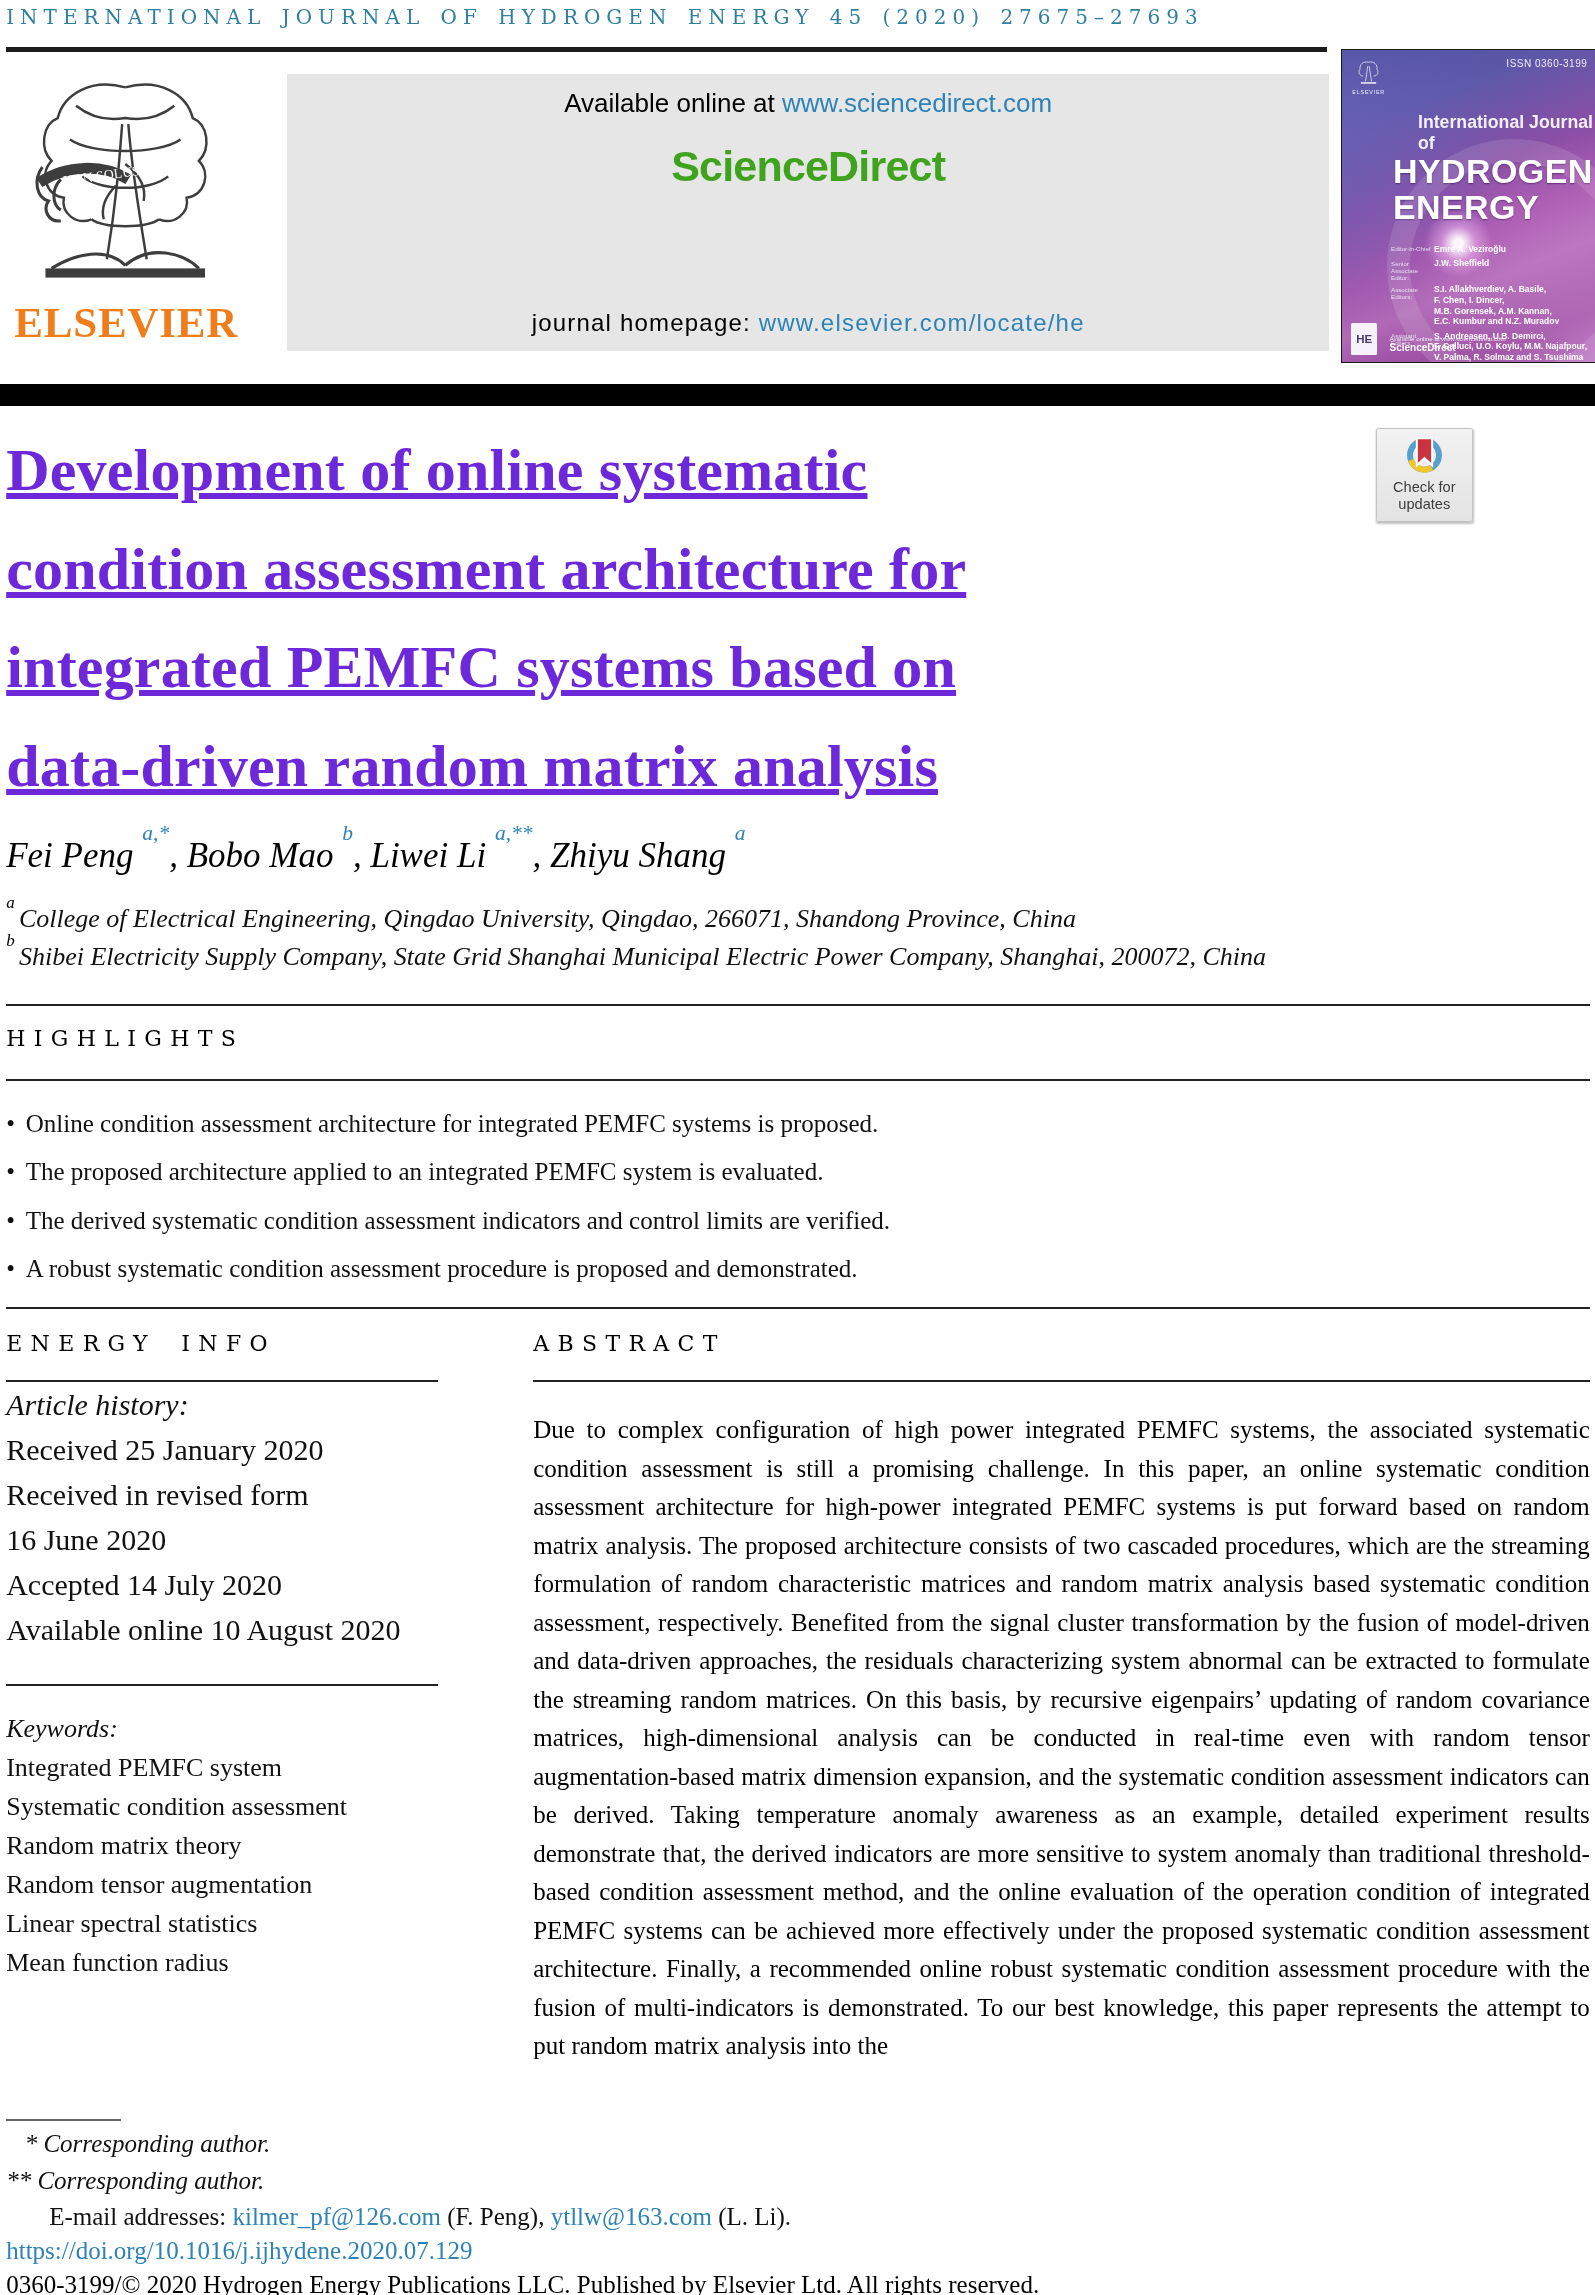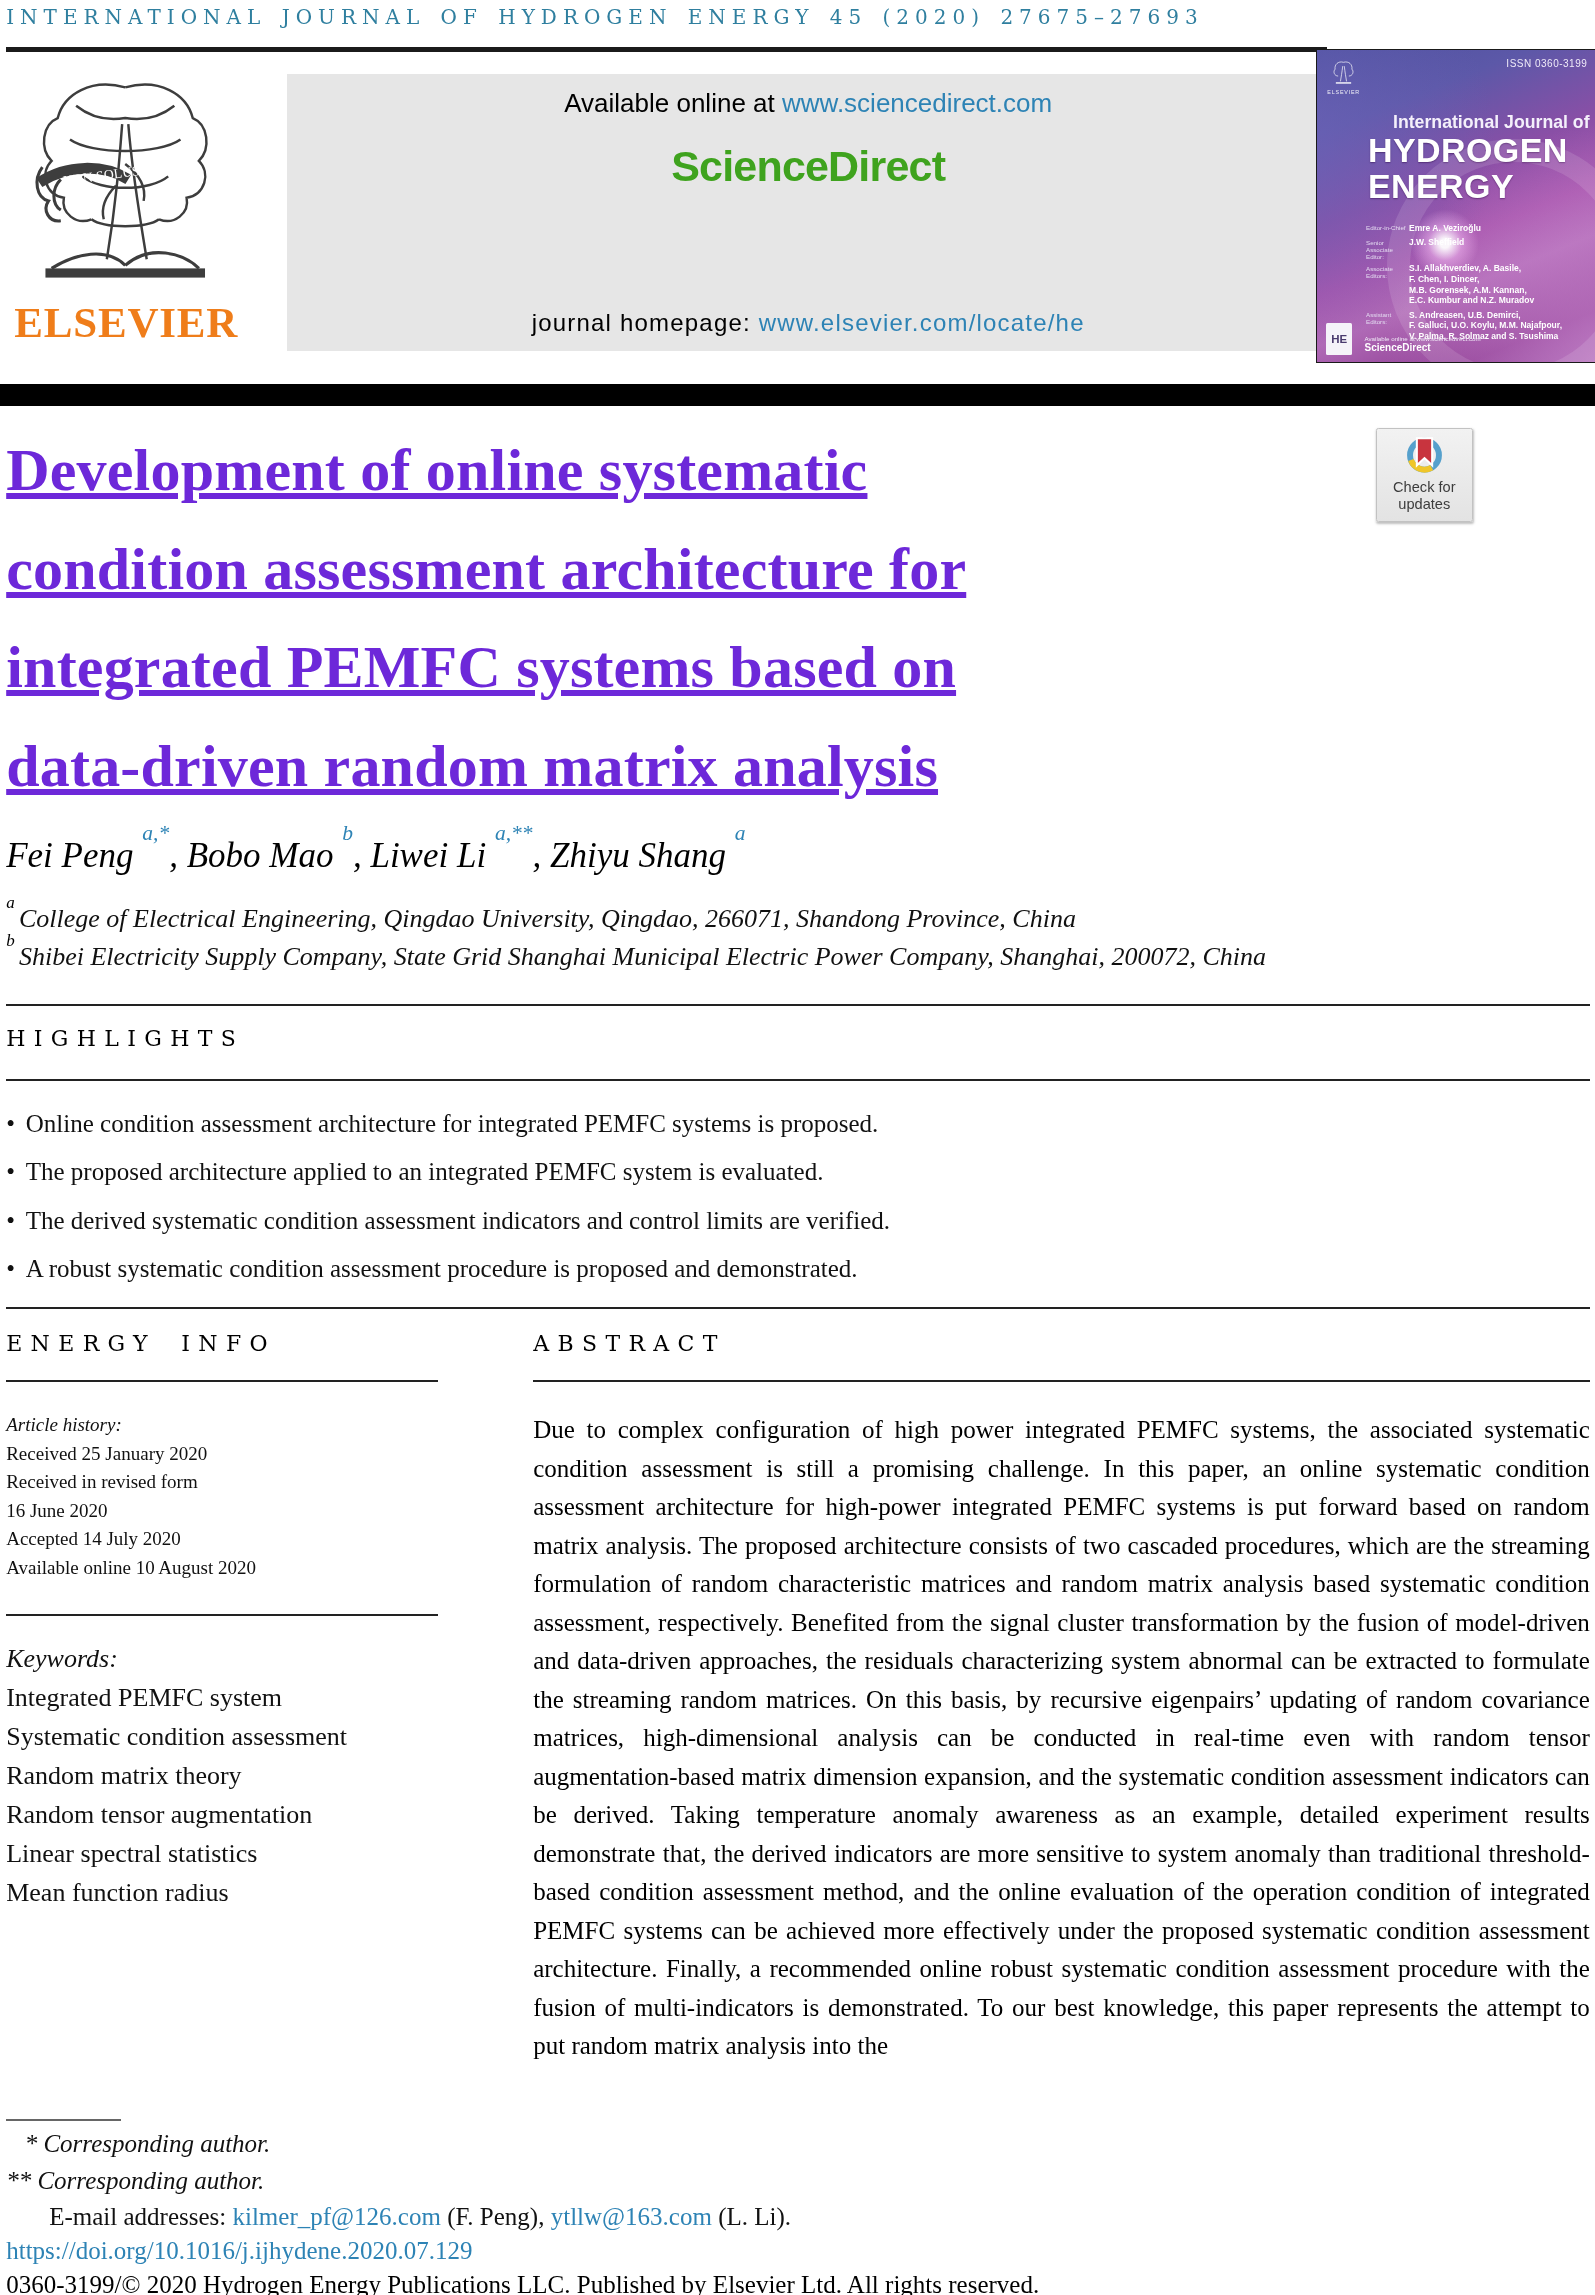--- a/index.html
+++ b/index.html
@@ -40,21 +40,21 @@
     background:#e6e6e6;
     font-family:"Liberation Sans","DejaVu Sans",sans-serif;
   }
   .banner-line1 { margin-top:14px; text-align:center; font-size:26px; color:#000; }
   .banner-line1 a, .link { color:#2d83b5; text-decoration:none; }
   .sd-logo { margin-top:23px; text-align:center; font-size:43px; font-weight:bold; color:#3fa31e; letter-spacing:-0.8px; }
   .homepage { position:absolute; bottom:14px; left:0; width:100%; text-align:center; font-size:24px; letter-spacing:1.2px; color:#000; }
 
   
   .cover {
-    position:absolute; right:-6.2px; top:-23px; width:280px; height:314px;
+    position:absolute; right:-6.2px; top:-23px; width:255px; height:314px;
     border:1.5px solid #1a1a1a;
     color:#fff;
     font-family:"Liberation Sans","DejaVu Sans",sans-serif;
     background:
       radial-gradient(circle at 46% 62%, rgba(255,255,255,.95) 0 4.6px, rgba(255,200,252,.45) 17px, rgba(255,255,255,0) 34px),
       radial-gradient(circle at 110% 100%, rgba(222,160,226,.55), rgba(0,0,0,0) 55%),
       radial-gradient(circle at -10% 30%, rgba(110,100,185,.7), rgba(0,0,0,0) 55%),
       linear-gradient(158deg, #4d519f 0%, #5c58a8 20%, #8a4fa6 42%, #a857ae 58%, #b06ab6 70%, #8f3f95 88%, #9a54a3 100%);
     overflow:hidden;
   }
@@ -125,21 +125,21 @@
   .highlight-item::before { content:"\2022"; margin-right:10.8px; }
 
   .rule-info-top { margin-top:20px; }
 
   
   .columns { display:flex; }
   .col-left { width:432px; flex:0 0 432px; }
   .col-right { flex:1; margin-left:95px; }
   .col-heading { padding-top:21.5px; }
   .col-rule { height:2.3px; background:#222; margin-top:24.6px; }
-  .history { margin-top:29px; font-size:19px; line-height:1.5; }
+  .history { font-size:30px; line-height:1.5; }
   .italic-label { font-style:italic; }
   .kw-rule { margin-top:32px; height:1.5px; background:#222; }
   .keywords { margin-top:23px; font-size:26px; line-height:1.5; }
   .abstract-body {
     margin-top:29px; font-size:25px; line-height:1.54;
     text-align:justify; color:#000;
   }
 
   
   .footnotes { position:absolute; left:6.2px; top:2119px; width:1584px; font-size:25px; }

